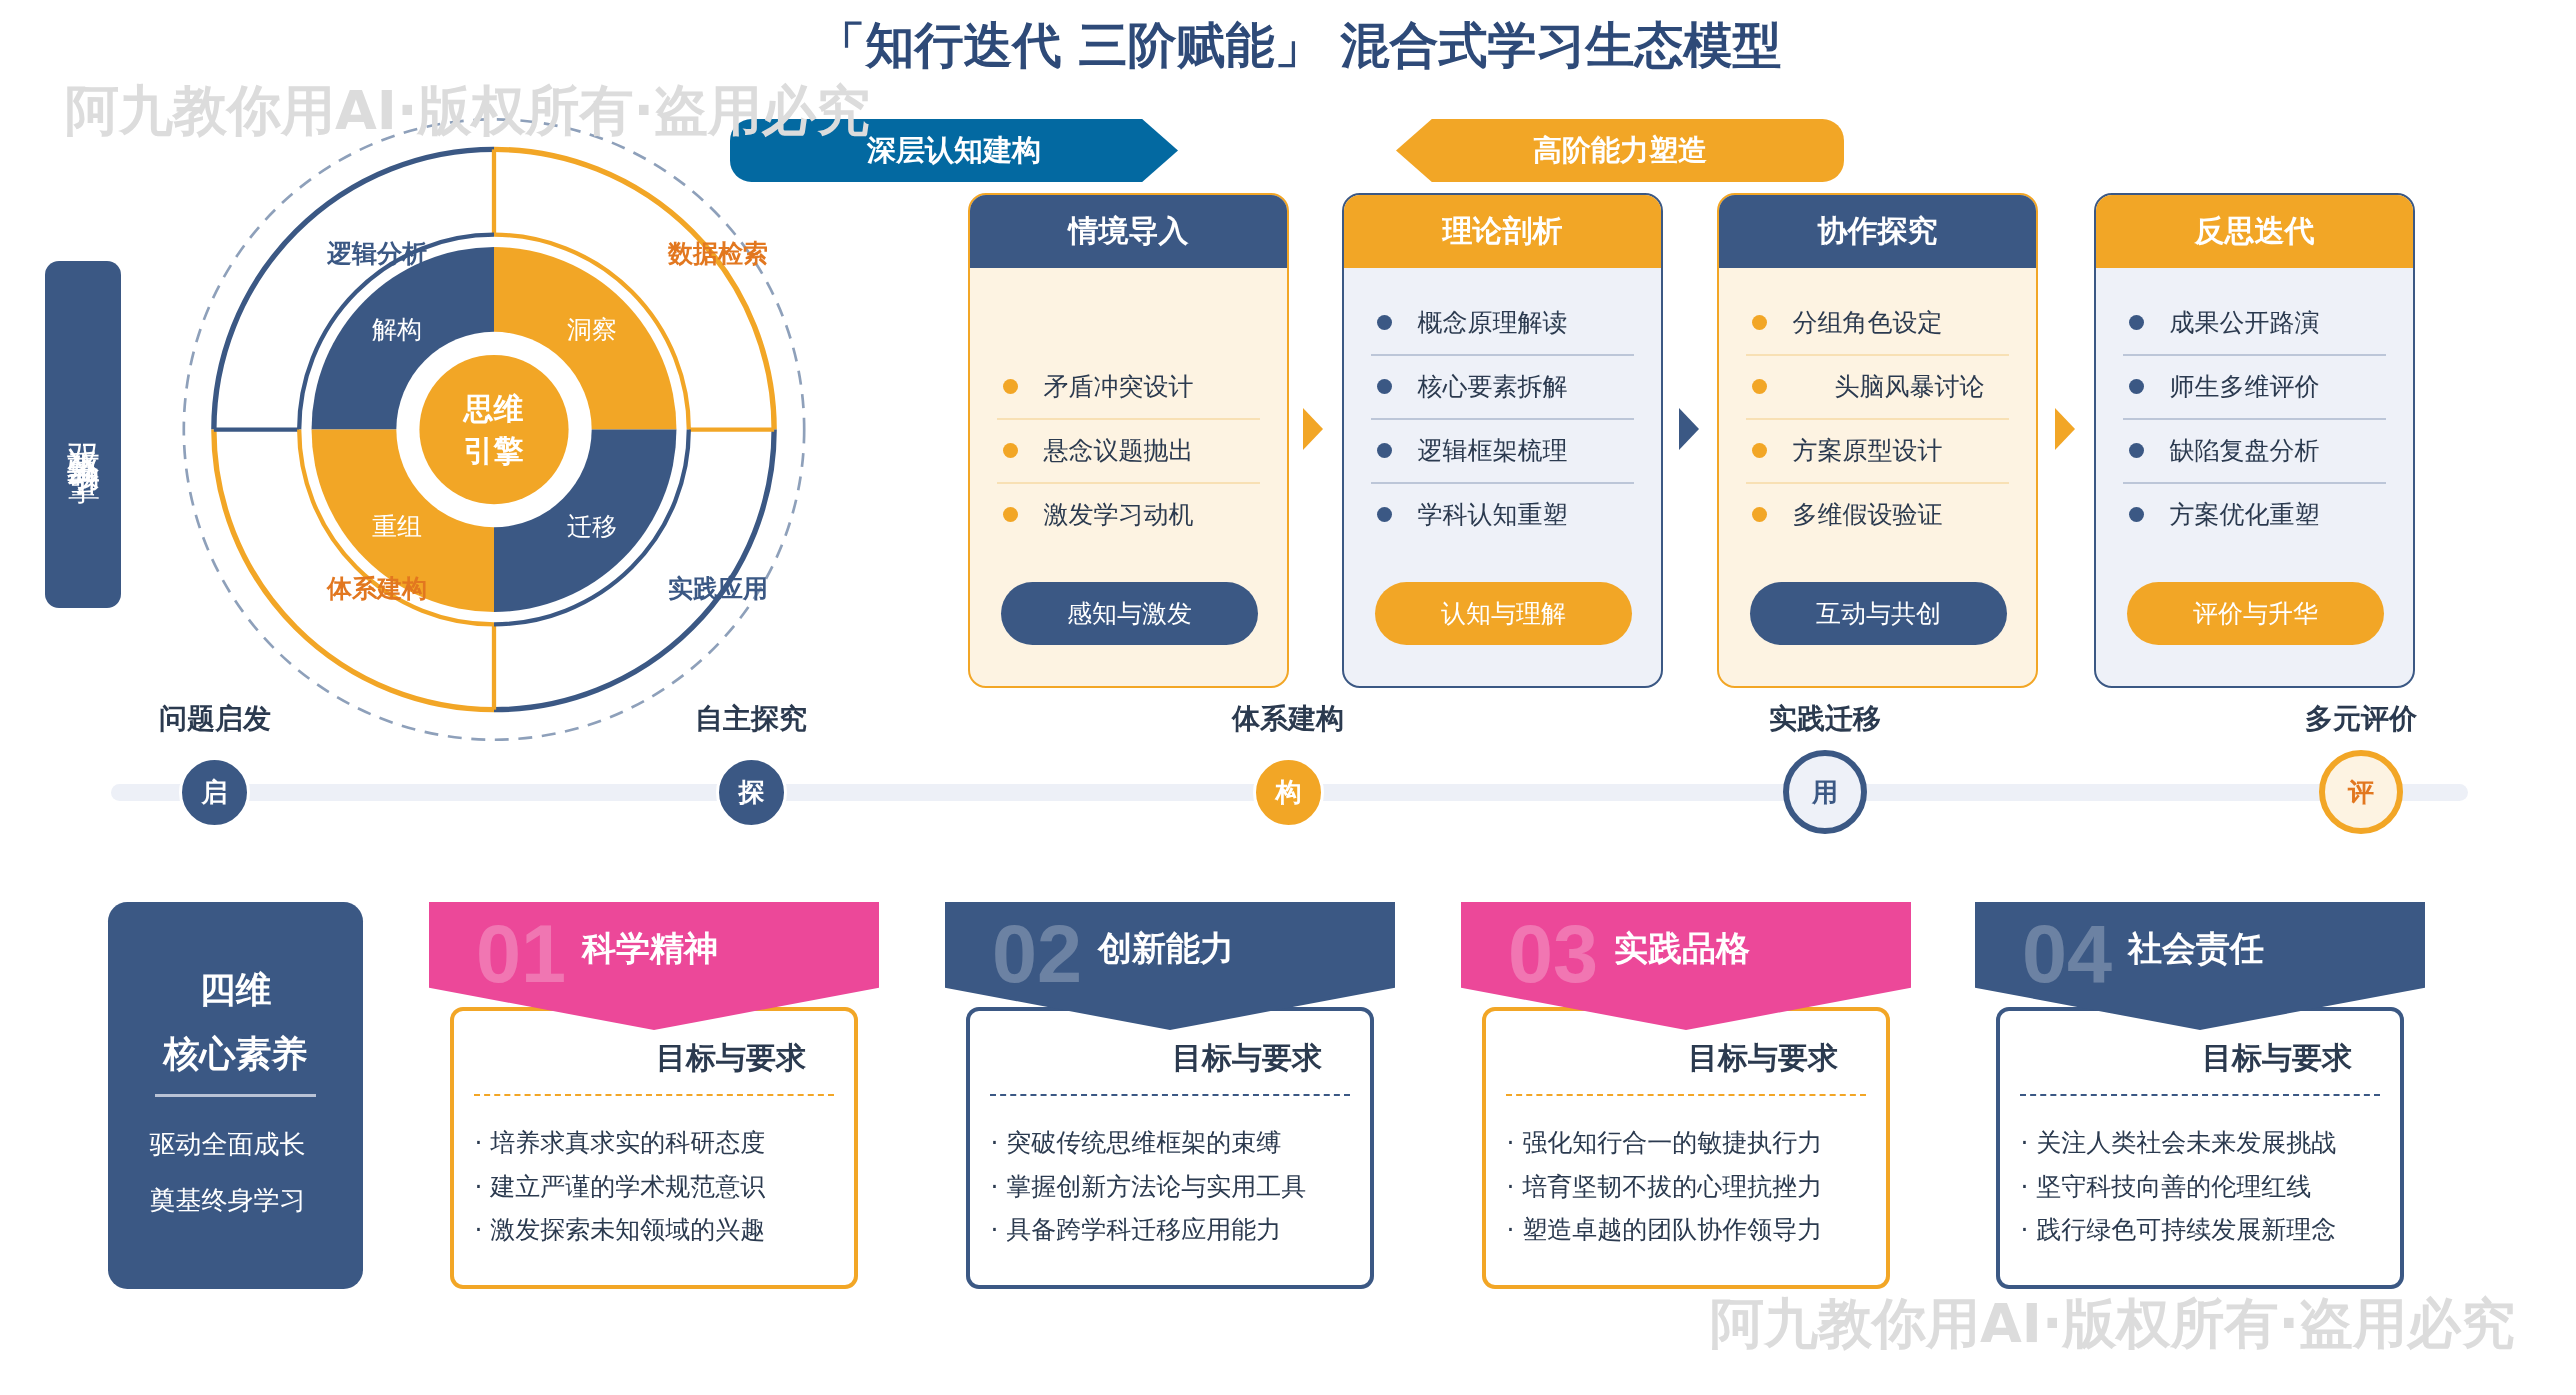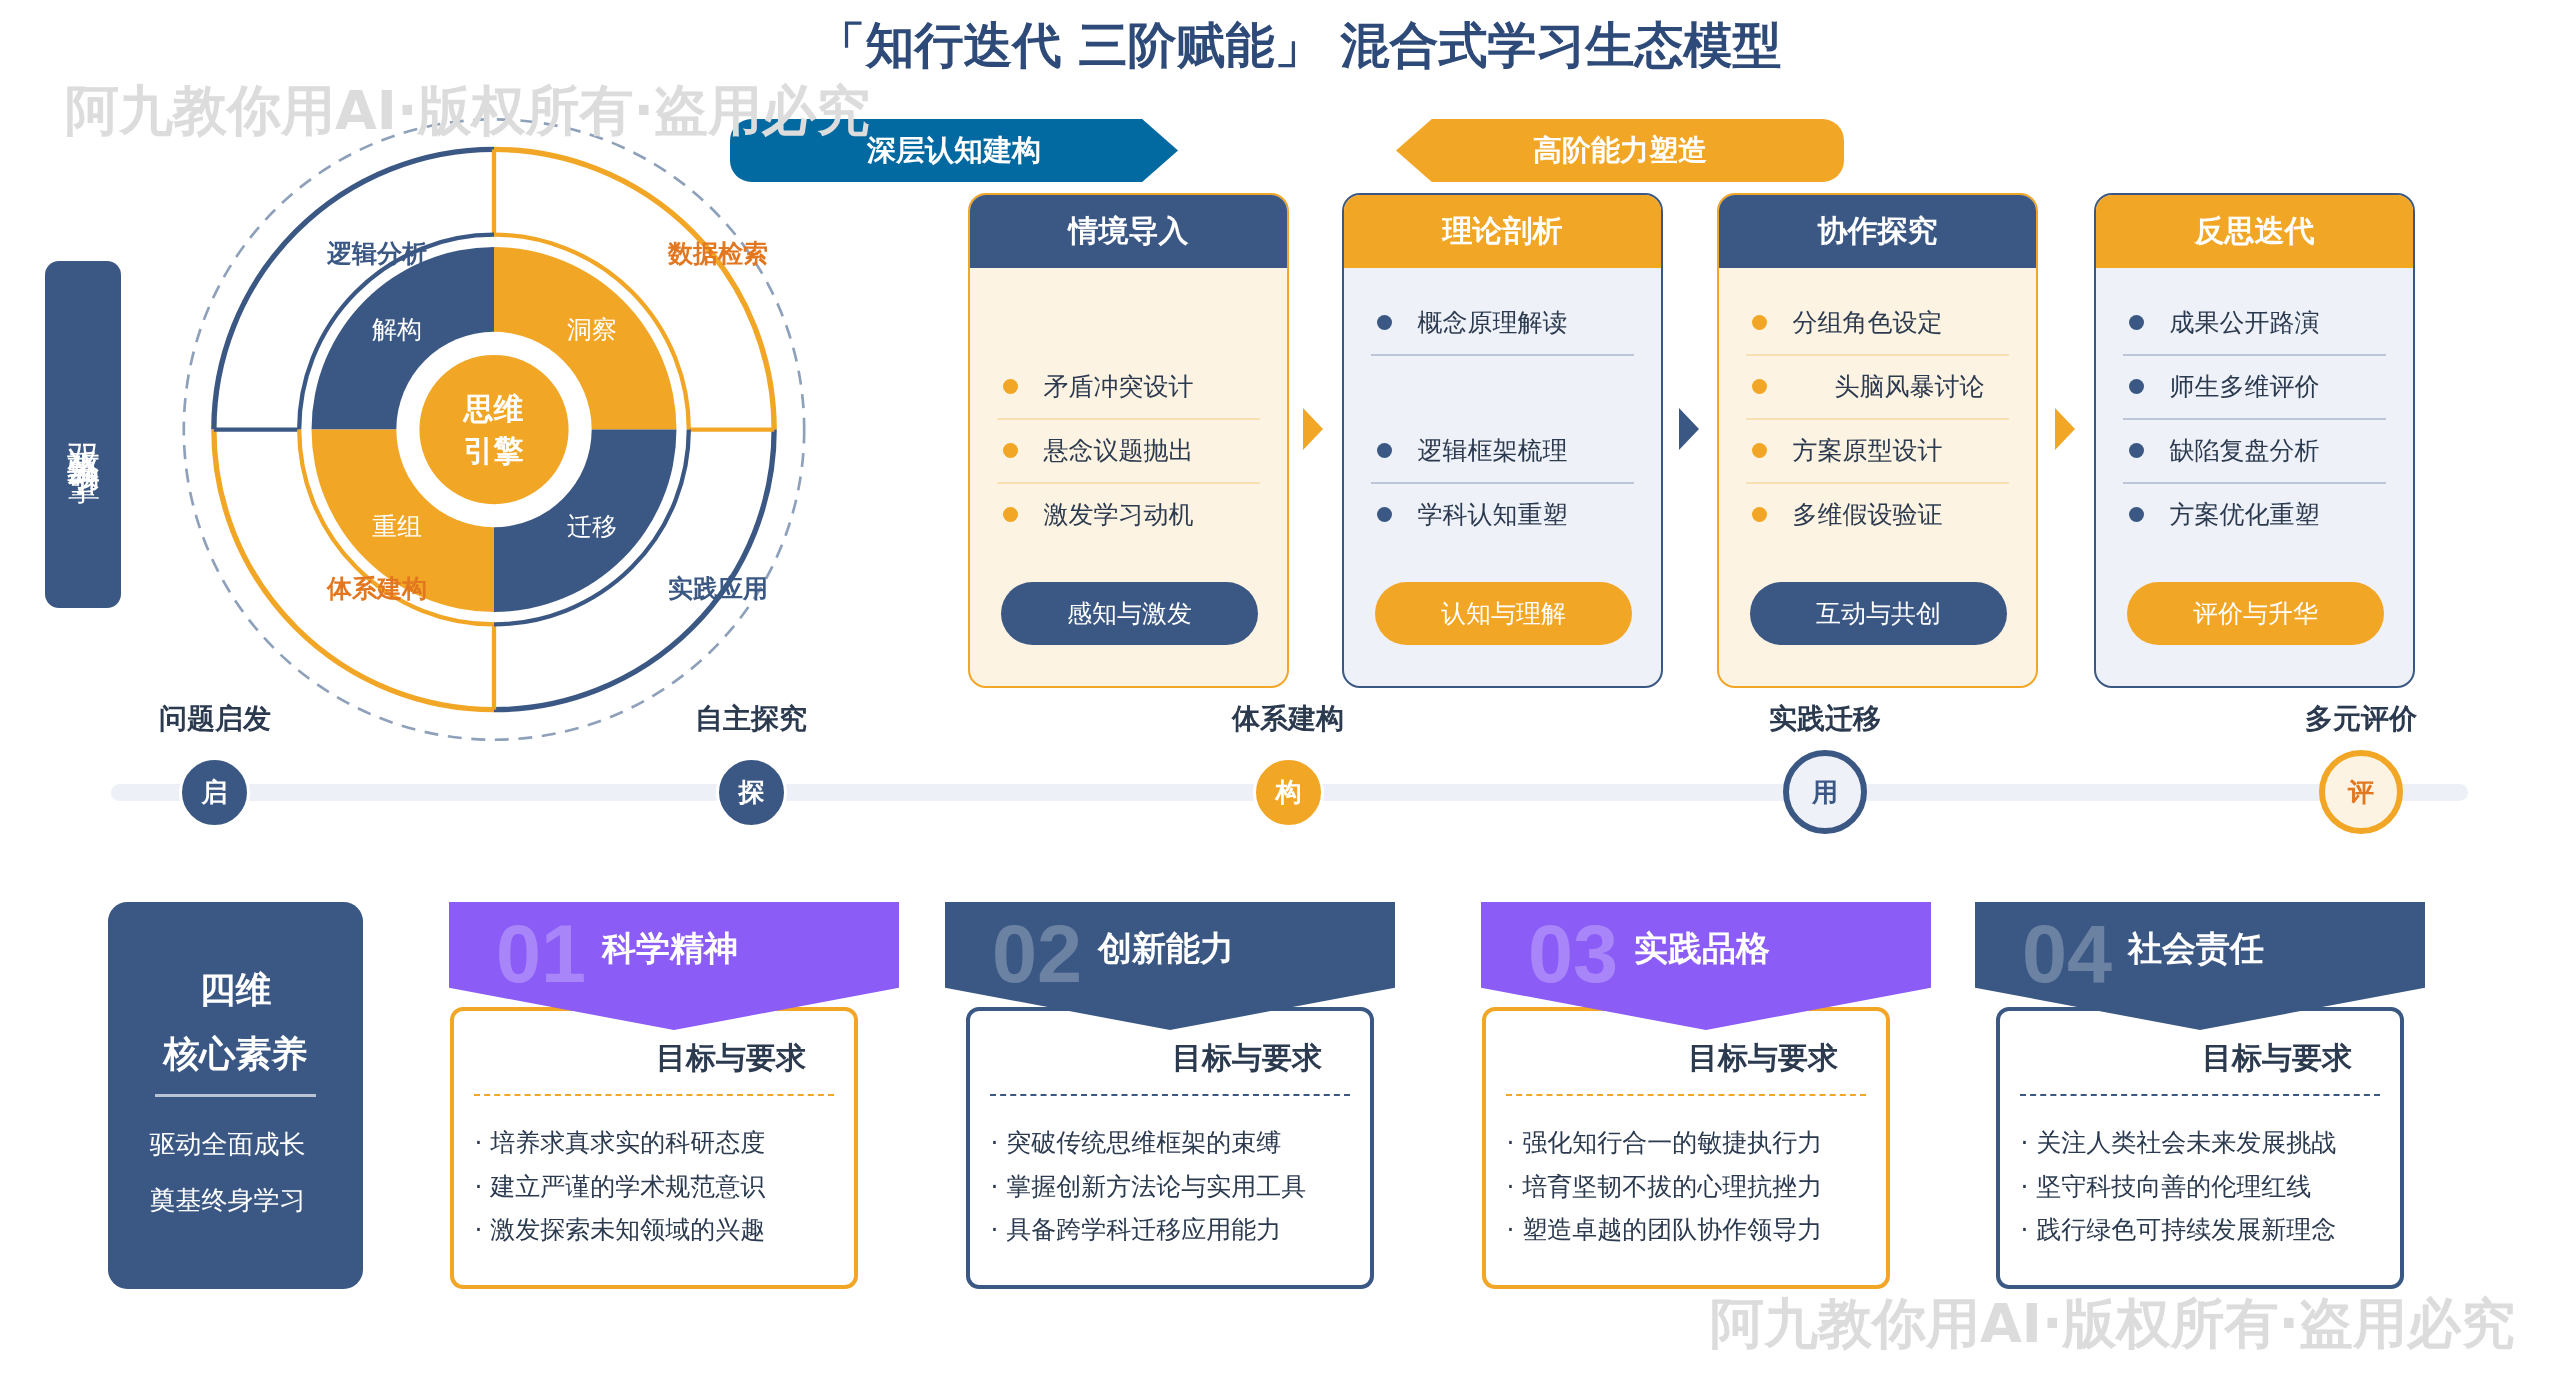--- a/index.html
+++ b/index.html
@@ -46,21 +46,21 @@
   .node.solid-orange { width: 71px; height: 71px; top: 757px; background: #f2a626; color: #fff; border: 3.2px solid #fff; }
   .node.ring-blue { width: 84px; height: 84px; top: 750px; background: #eef1f8; color: #3b5884; border: 6.4px solid #3b5884; }
   .node.ring-orange { width: 84px; height: 84px; top: 750px; background: #fdf3e2; color: #e2771f; border: 6.4px solid #f2a626; }
 
   .core-box { left: 108px; top: 902px; width: 255px; height: 387px; background: #3b5884; border-radius: 19.3px; color: #fff; }
   .core-title { position: absolute; left: 0; right: 0; font-size: 36px; font-weight: bold; text-align: center; }
   .core-divider { position: absolute; left: 47px; right: 47px; top: 192px; height: 2.7px; background: #b9c3d6; }
   .core-sub { position: absolute; left: 0; right: 16px; font-size: 26px; text-align: center; }
 
   .banner2 { top: 902px; width: 450px; height: 128px; }
-  .banner2.orange { background: #8b5cf6; margin-left: 20px; }
+  .banner2.orange { background: #ec4899; }
   .banner2.blue { background: #3b5884; }
   .banner2 { clip-path: polygon(0 0, 100% 0, 100% 67%, 50% 100%, 0 67%); }
   .banner2 .num { position: absolute; left: 47px; top: 11.8px; font-size: 81px; font-weight: bold; line-height: 1; opacity: 0.25; color: #ffffff; font-family: "Liberation Sans", sans-serif; }
   .banner2 .bname { position: absolute; left: 153px; top: 24px; font-size: 34px; font-weight: bold; color: #fff; white-space: nowrap; }
 
   .goal-card { top: 1007px; width: 408px; height: 282px; box-sizing: border-box; background: #fff; border-radius: 13px; z-index: 1; }
   .goal-card.orange { border: 4.3px solid #f2a626; }
   .goal-card.blue { border: 4.3px solid #3b5884; }
   .goal-title { position: absolute; right: 48px; top: 27px; font-size: 30px; font-weight: bold; color: #2b3a4f; }
   .goal-dash { position: absolute; left: 20.4px; right: 20.4px; top: 83px; border-top: 2.7px dashed #f2a626; }
@@ -145,20 +145,24 @@
     </div>
   <div class="pill blue center">感知与激发</div>
 </div>
 
 <div class="abs card slate" style="left:1342px;">
   <div class="card-head orange center">理论剖析</div>
   <div class="card-item div" style="top:95px;">
       <span class="dot" style="background:#3b5884"></span>
       <span>概念原理解读</span>
     </div>
+  <div class="card-item div" style="top:159px;">
+      <span class="dot" style="background:#3b5884"></span>
+      <span>核心要素拆解</span>
+    </div>
   <div class="card-item div" style="top:223px;">
       <span class="dot" style="background:#3b5884"></span>
       <span>逻辑框架梳理</span>
     </div>
   <div class="card-item" style="top:287px;">
       <span class="dot" style="background:#3b5884"></span>
       <span>学科认知重塑</span>
     </div>
   <div class="pill orange center">认知与理解</div>
 </div>

